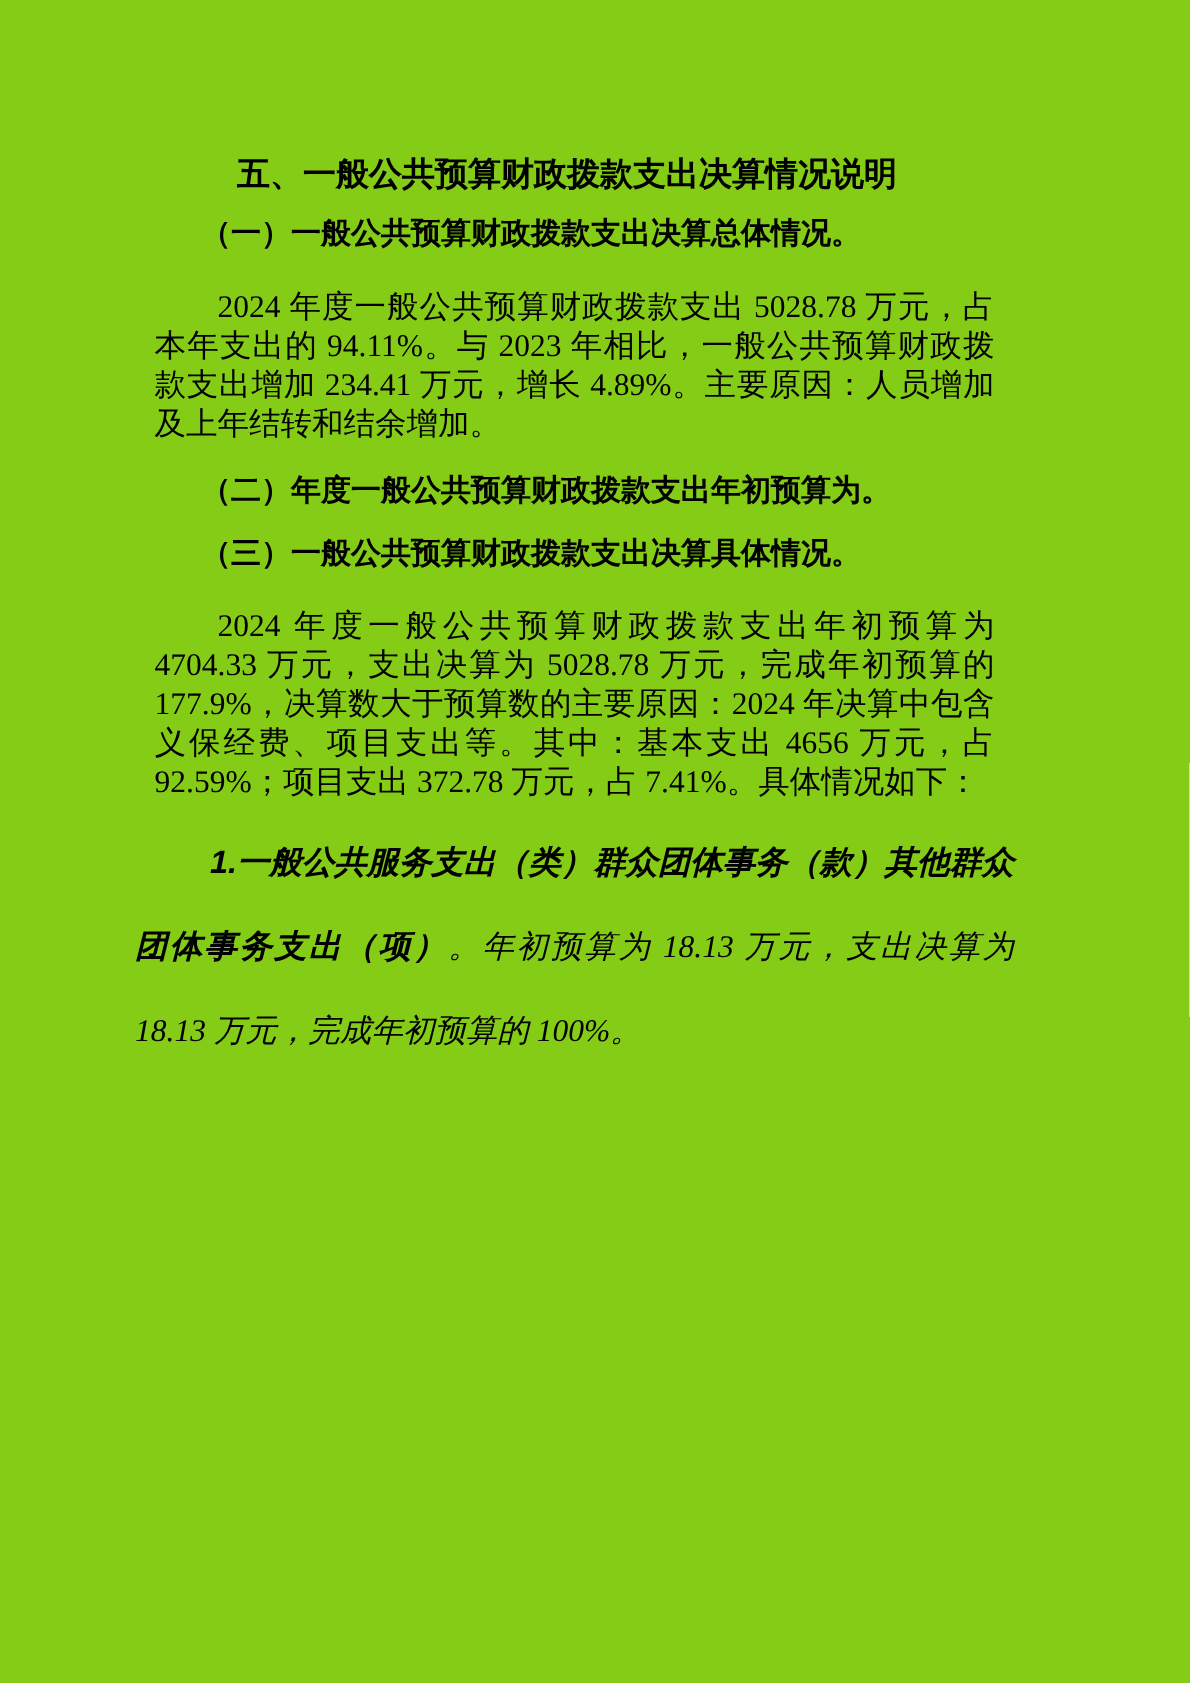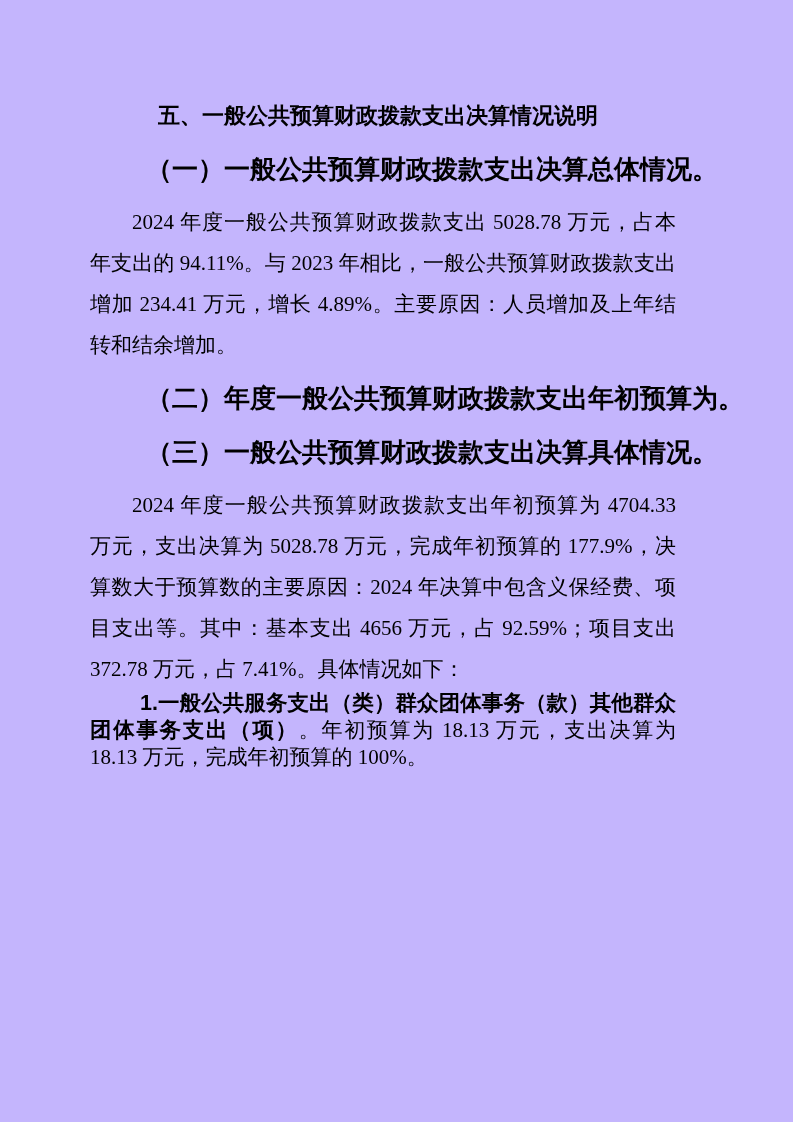--- a/index.html
+++ b/index.html
@@ -4,60 +4,61 @@
 <style>
   html, body {
     margin: 0;
     padding: 0;
     background: #ffffff;
   }
   .page {
     position: relative;
     width: 793px;
     height: 1122px;
-    background: #c4b5fd;
+    background: #84cc16;
     box-sizing: border-box;
     padding: 95px 117px 0 90px;
     color: #000000;
     font-family: "Liberation Serif", "DejaVu Serif", serif;
     font-size: 21px;
     line-height: 41.5px;
     overflow: hidden;
   }
   .doc-title {
     font-family: "Liberation Sans", "DejaVu Sans", sans-serif;
     font-weight: bold;
     font-size: 22px;
     line-height: 41.5px;
     margin: 0;
     text-indent: 68px;
     white-space: nowrap;
   }
   .sub-title {
-    font-family: Liberation Serif, serif;
+    font-family: Liberation Mono, monospace;
     font-weight: bold;
-    font-size: 26px;
+    font-size: 20px;
     line-height: 41.5px;
-    margin: 12px;
+    margin: 0;
     text-indent: 44px;
     white-space: nowrap;
   }
   .para {
-    margin: 0;
+    margin: 13px;
     text-align: justify;
     text-justify: inter-ideograph;
     text-indent: 42px;
-    line-height: 41px;
+    line-height: 26px;
   }
   .para-item {
     margin: 0;
     text-align: justify;
     text-justify: inter-ideograph;
     text-indent: 50px;
-    line-height: 27px;
+    line-height: 56px;
+    font-style: italic;
   }
   .item-bold {
     font-family: "Liberation Sans", "DejaVu Sans", sans-serif;
     font-weight: bold;
     font-size: 21.5px;
   }
 </style>
 </head>
 <body>
 

